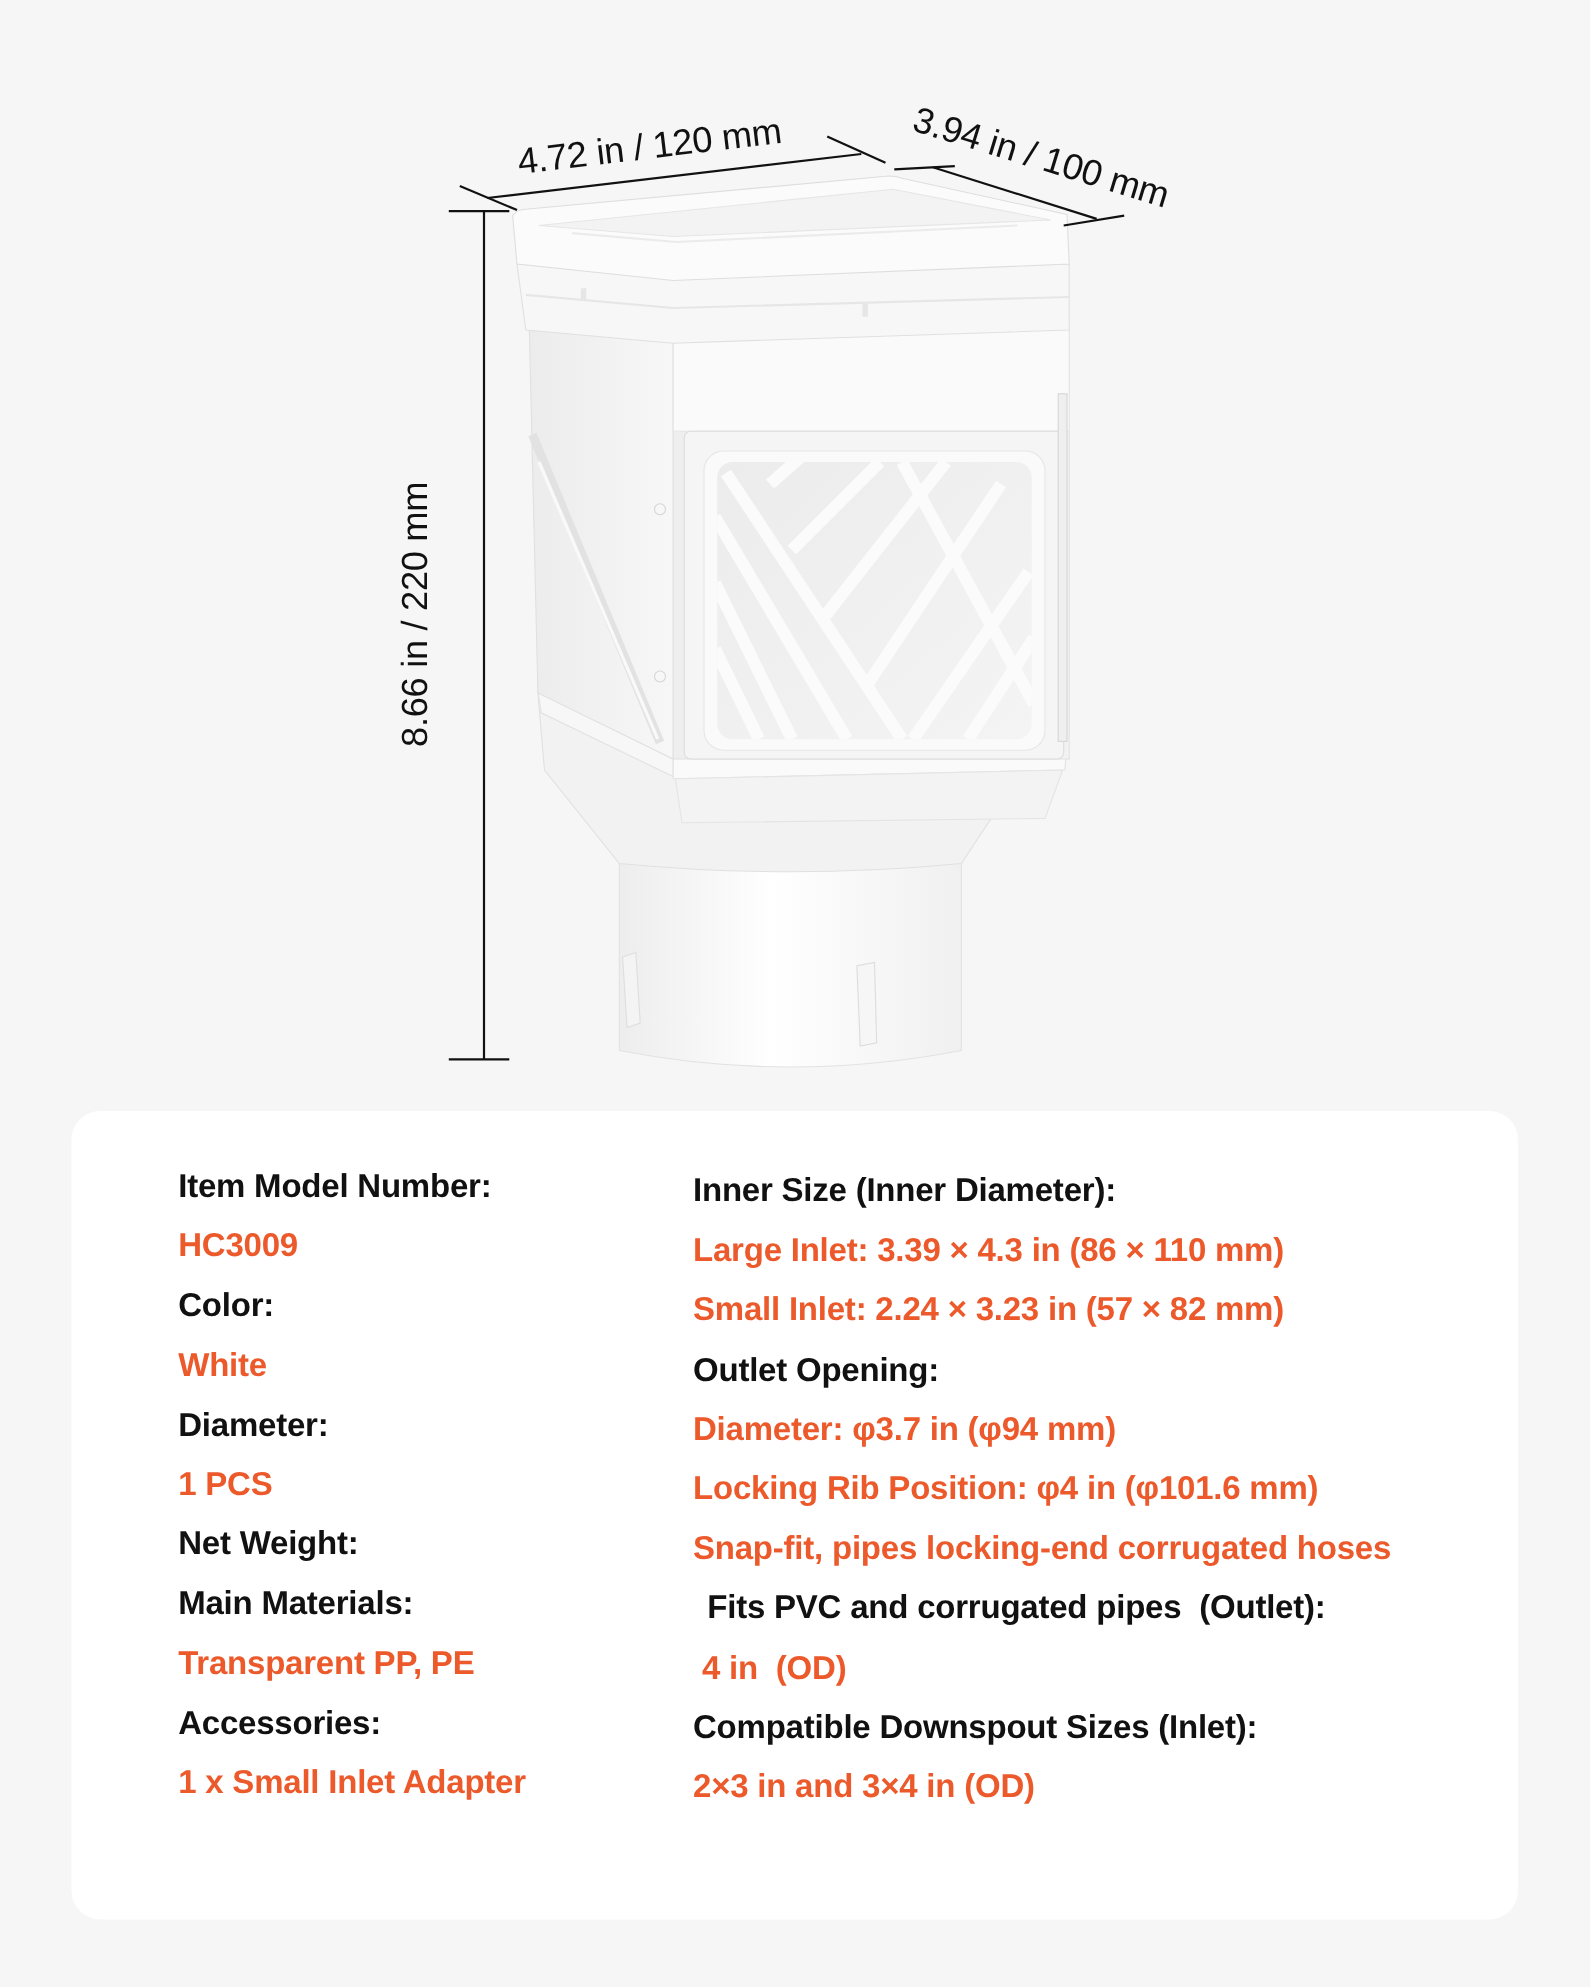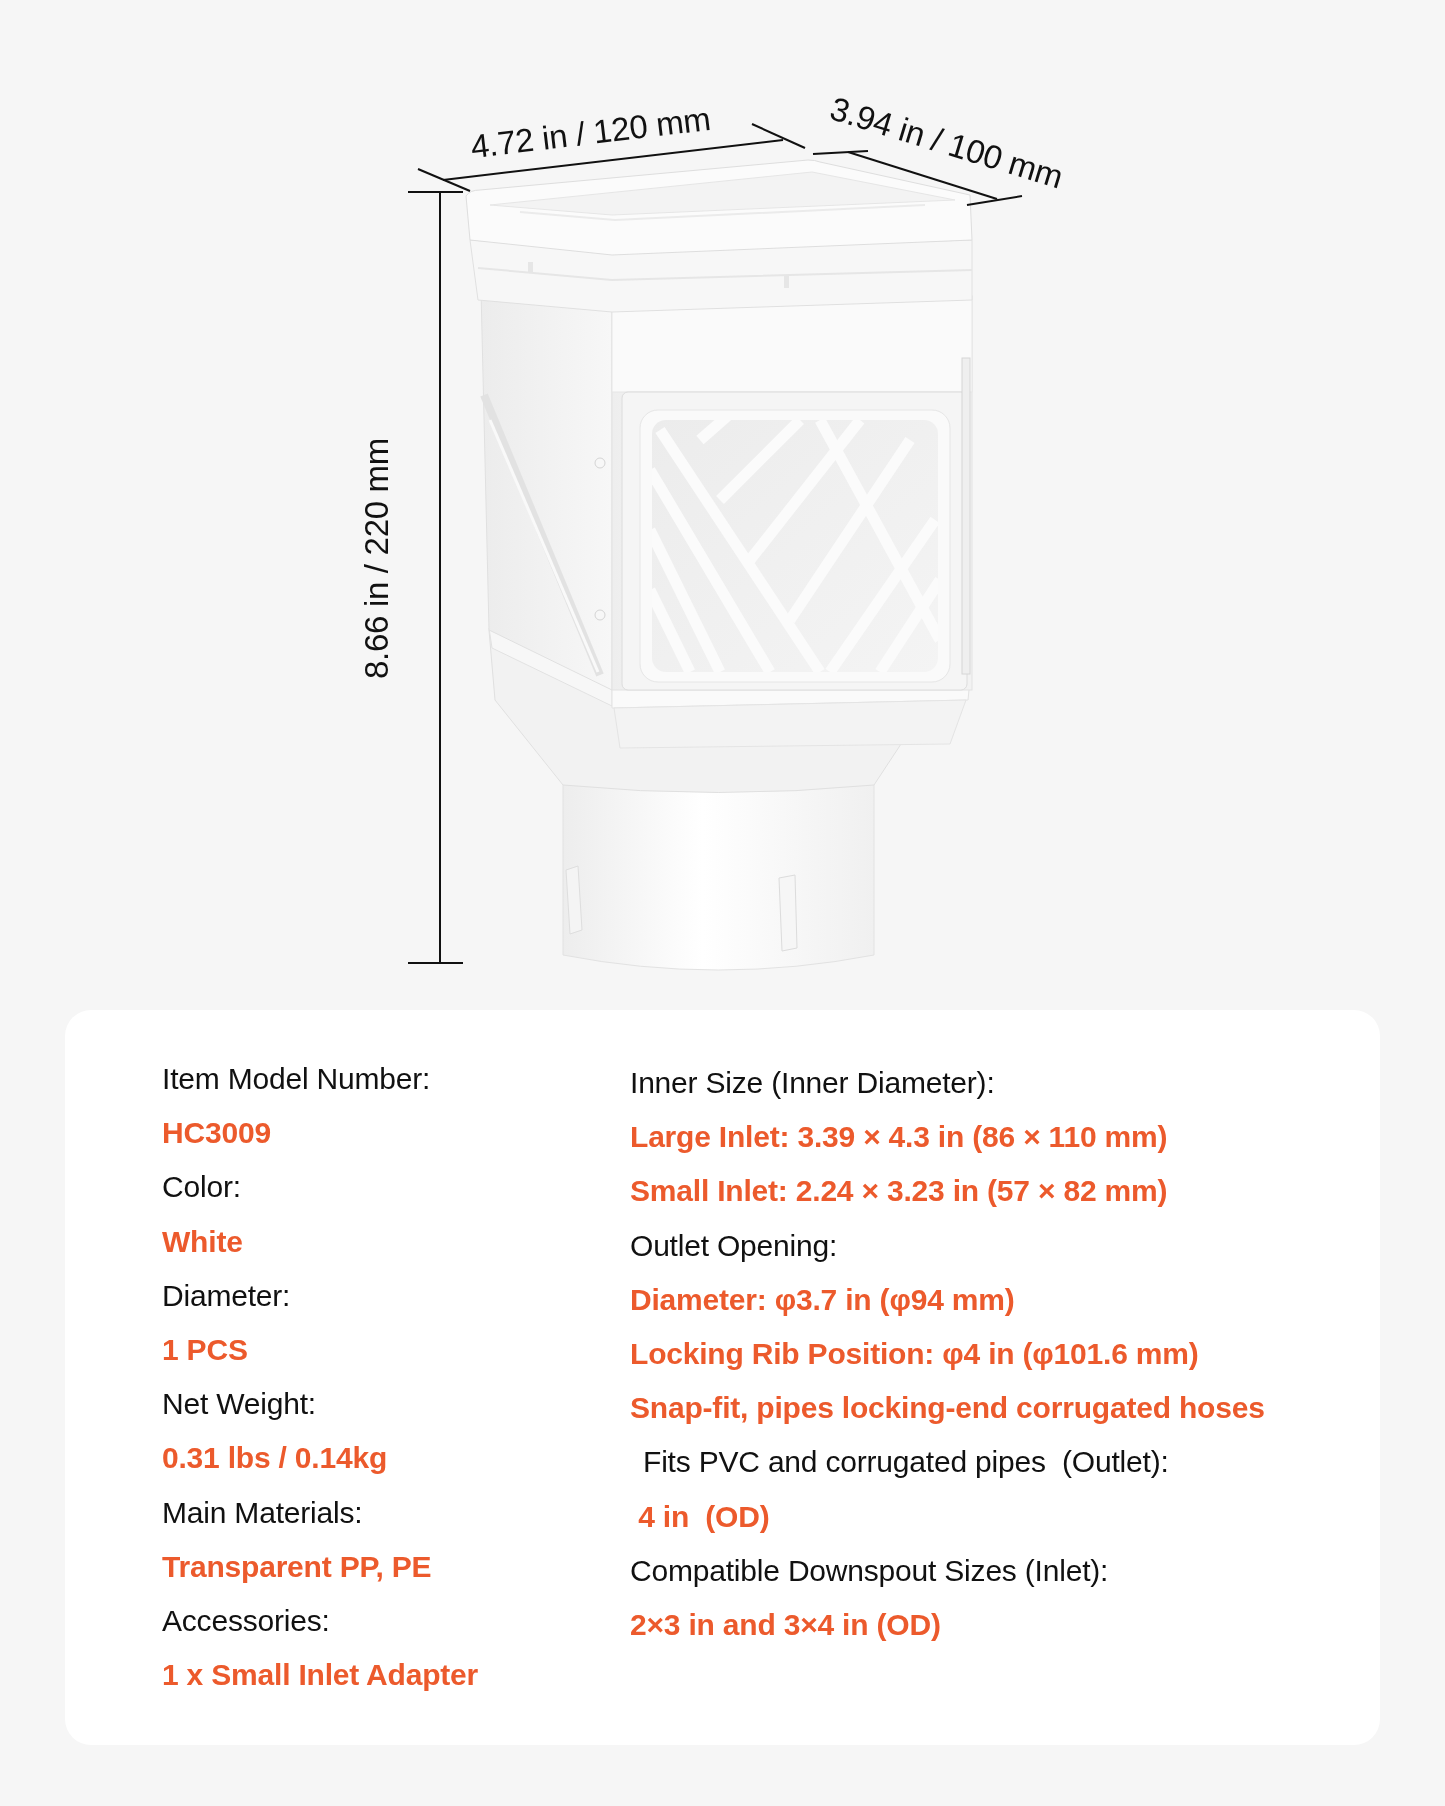--- a/index.html
+++ b/index.html
@@ -21,21 +21,21 @@
       width: 1315px; height: 735px;
       background: #ffffff; border-radius: 26px;
     }
     .col { position: absolute; top: 0; }
     .col-left { left: 97px; top: 42px; }
     .col-right { left: 565px; top: 46px; }
     .row {
       height: 54.2px; line-height: 54.2px;
       font-size: 30px; white-space: nowrap; letter-spacing: -0.2px;
     }
-    .row.label { color: #111111; font-weight: normal; }
+    .row.label { color: #111111; font-weight: bold; }
     .row.value { color: #ec5a2c; font-weight: bold; }
   </style>
 </head>
 <body>
 
 <div class="stage">
   <svg width="1445" height="1000" viewBox="0 0 1445 1000">
     <defs>
       <linearGradient id="bodyG" x1="0" x2="1" y1="0" y2="0">
         <stop offset="0" stop-color="#eeeeee"></stop>
@@ -138,21 +138,20 @@
 
 <div class="card">
   <div class="col col-left">
     <div class="row label">Item Model Number:</div>
     <div class="row value">HC3009</div>
     <div class="row label">Color:</div>
     <div class="row value">White</div>
     <div class="row label">Diameter:</div>
     <div class="row value">1 PCS</div>
     <div class="row label">Net Weight:</div>
-    <div class="row value">0.31 lbs / 0.14kg</div>
     <div class="row label">Main Materials:</div>
     <div class="row value">Transparent PP, PE</div>
     <div class="row label">Accessories:</div>
     <div class="row value">1 x Small Inlet Adapter</div>
   </div>
 
   <div class="col col-right">
     <div class="row label">Inner Size (Inner Diameter):</div>
     <div class="row value">Large Inlet: 3.39 × 4.3 in (86 × 110 mm)</div>
     <div class="row value">Small Inlet: 2.24 × 3.23 in (57 × 82 mm)</div>

